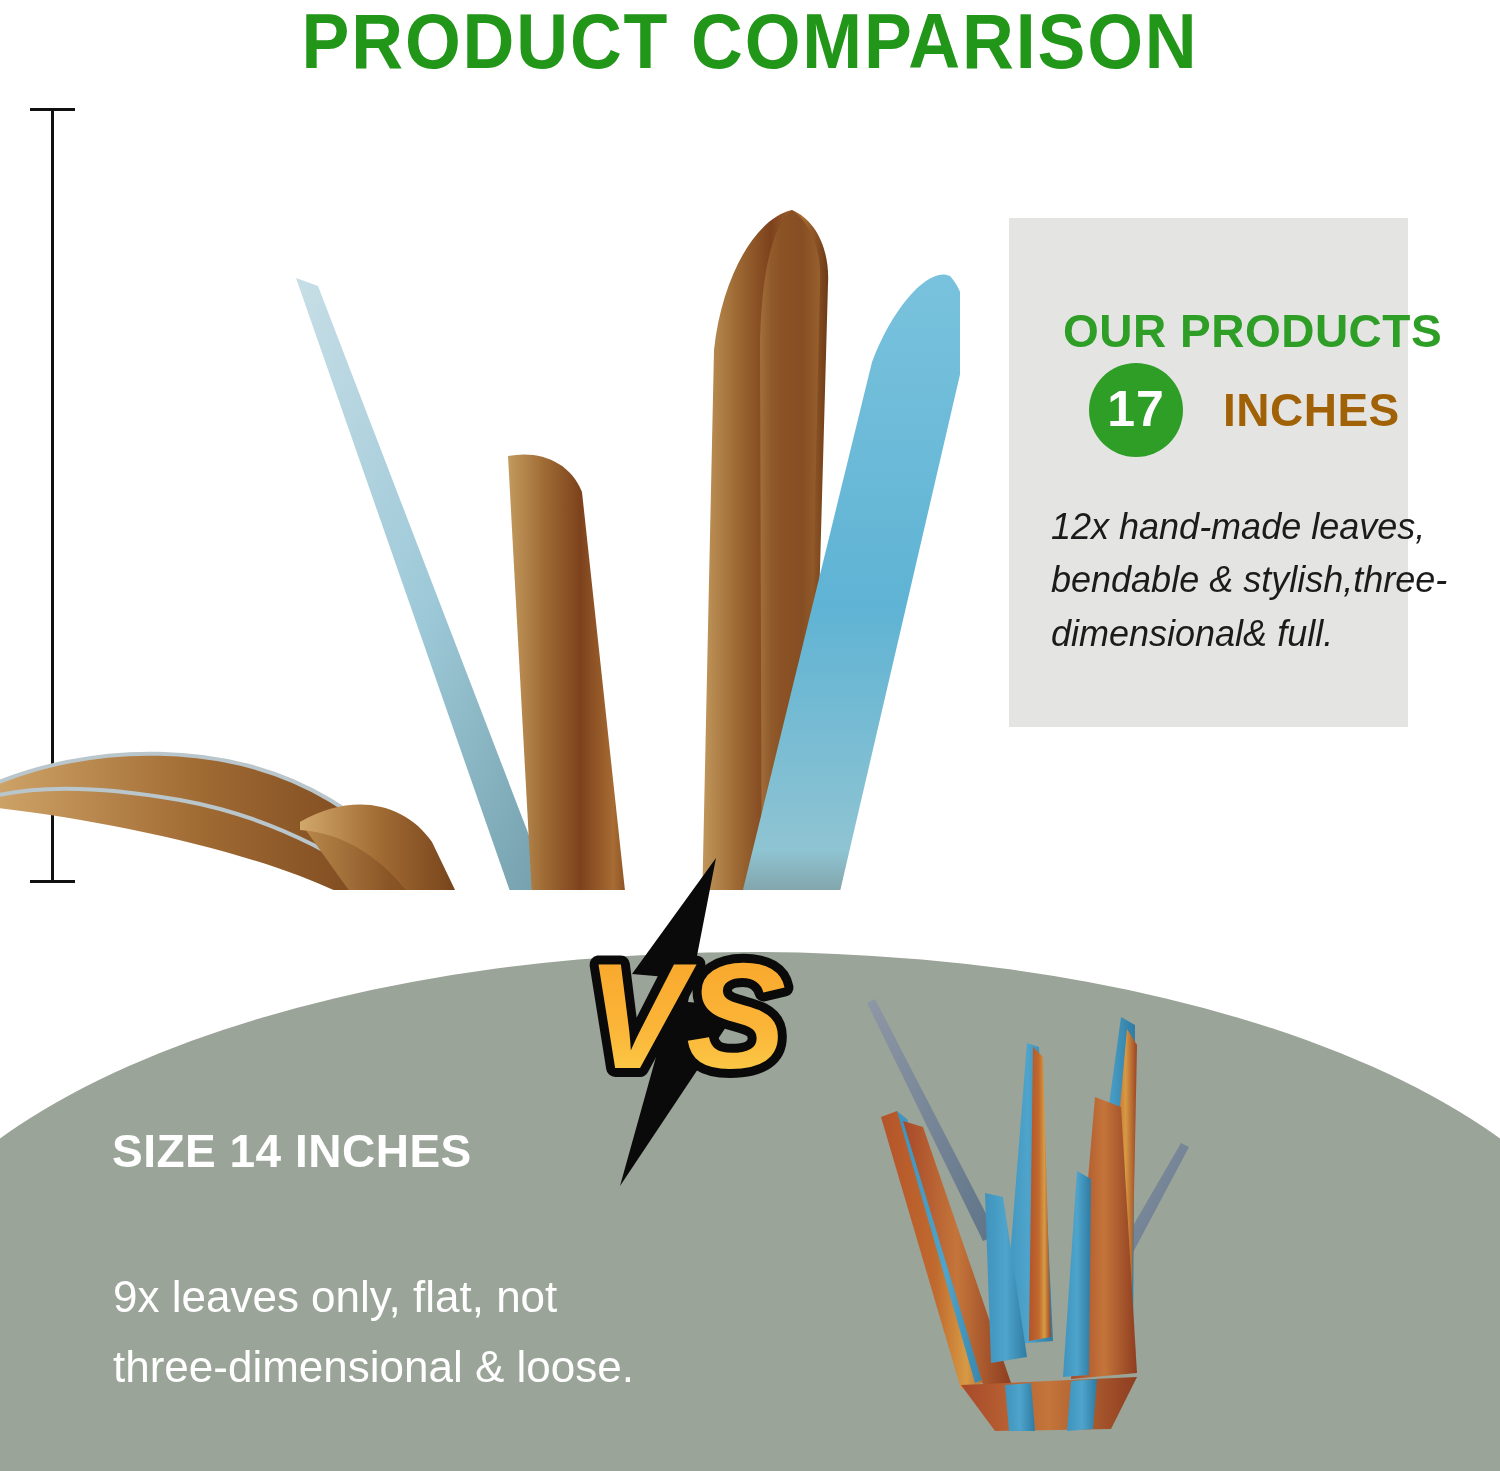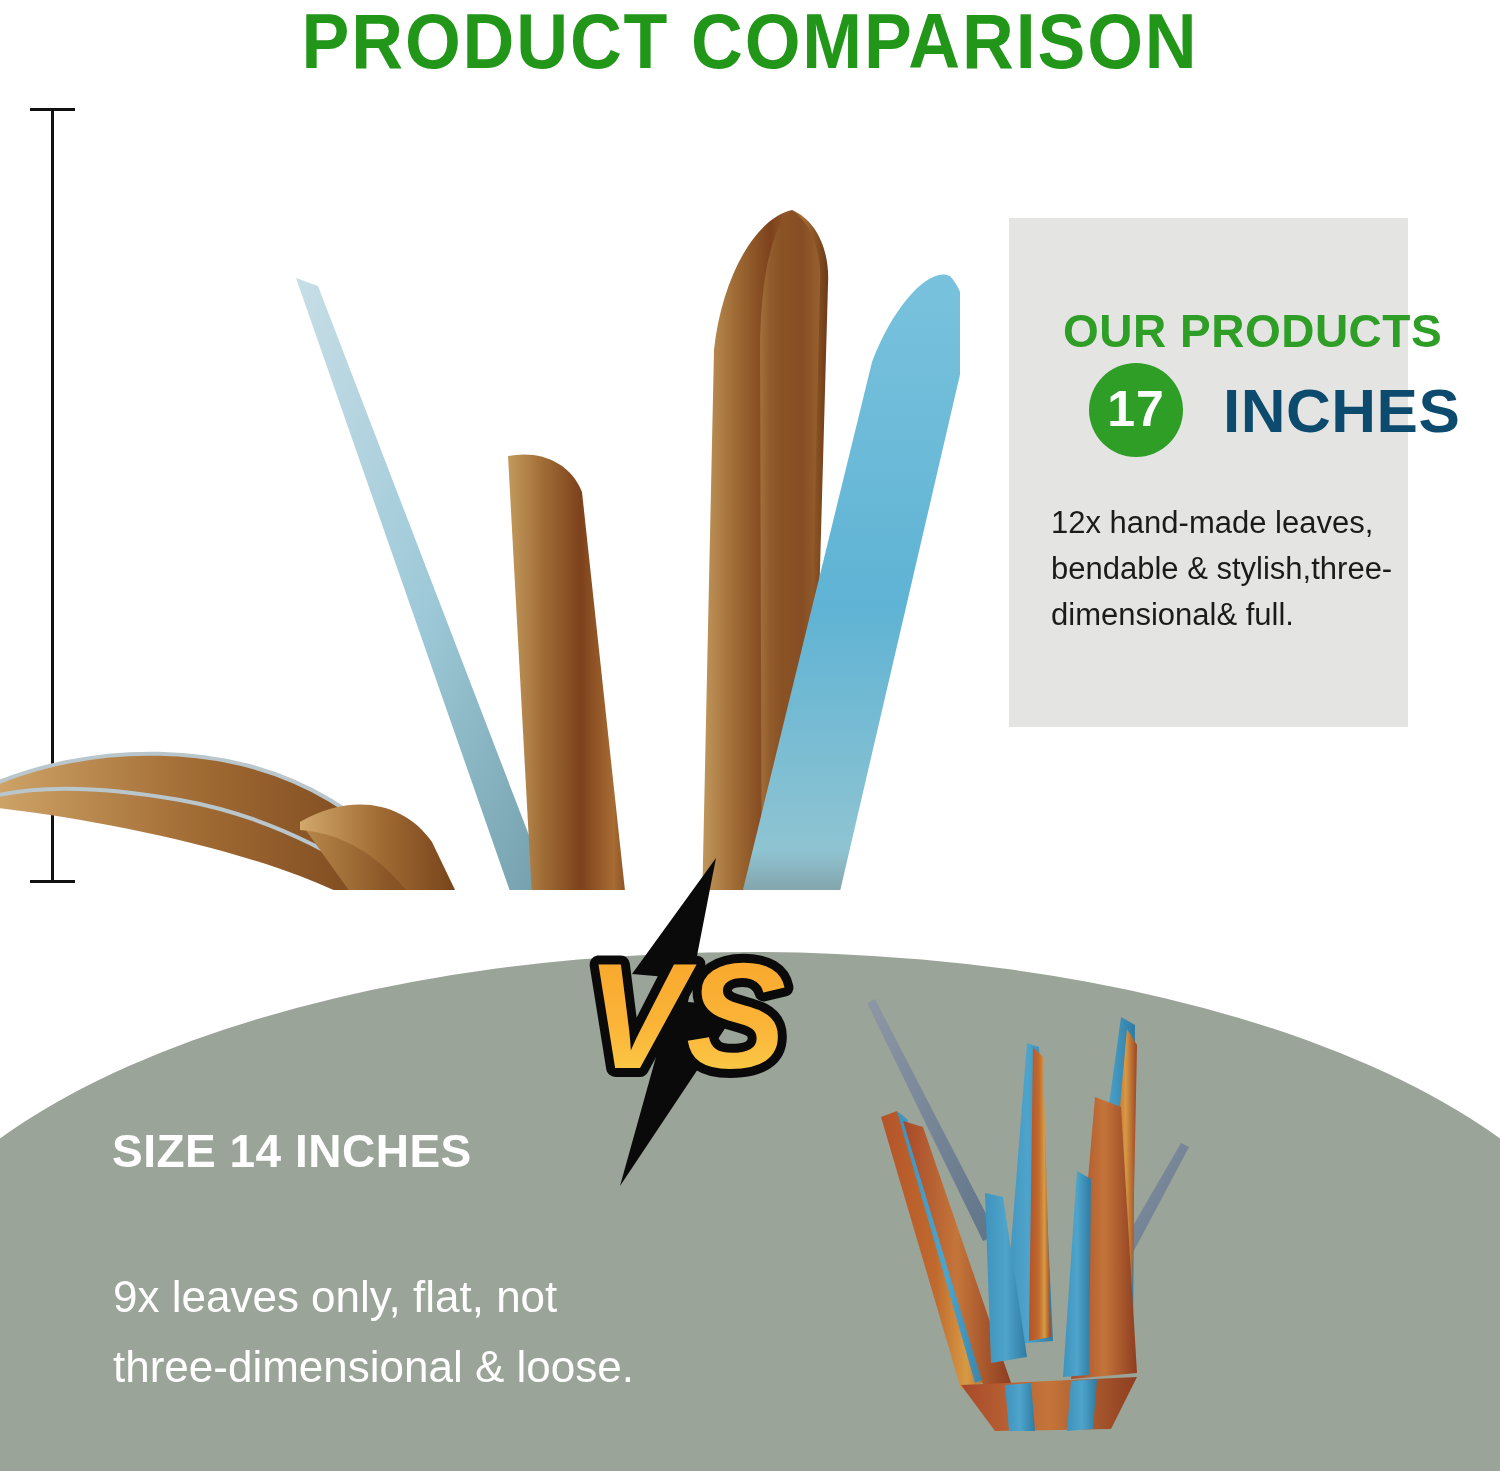--- a/index.html
+++ b/index.html
@@ -125,34 +125,35 @@
     font-weight: 700;
     font-size: 50px;
     letter-spacing: 1px;
     box-sizing: border-box;
     padding-bottom: 3px;
   }
   .badge-unit {
     margin-left: 40px;
     font-family: "Liberation Sans", sans-serif;
     font-weight: 700;
-    font-size: 62px;
+    font-size: 46px;
     letter-spacing: 0.5px;
-    color: #0c4a6e;
+    color: #a16207;
   }
   .info-body {
     position: absolute;
     left: 42px;
     top: 282px;
     width: 418px;
     font-family: "Liberation Sans", sans-serif;
     font-weight: 400;
-    font-size: 31px;
+    font-size: 36px;
     line-height: 1.48;
     color: #1b1b1b;
+    font-style: italic;
   }
 
   
   .sage-oval {
     position: absolute;
     left: -130px;
     top: 952px;
     width: 1760px;
     height: 1150px;
     background: #9ba498;

